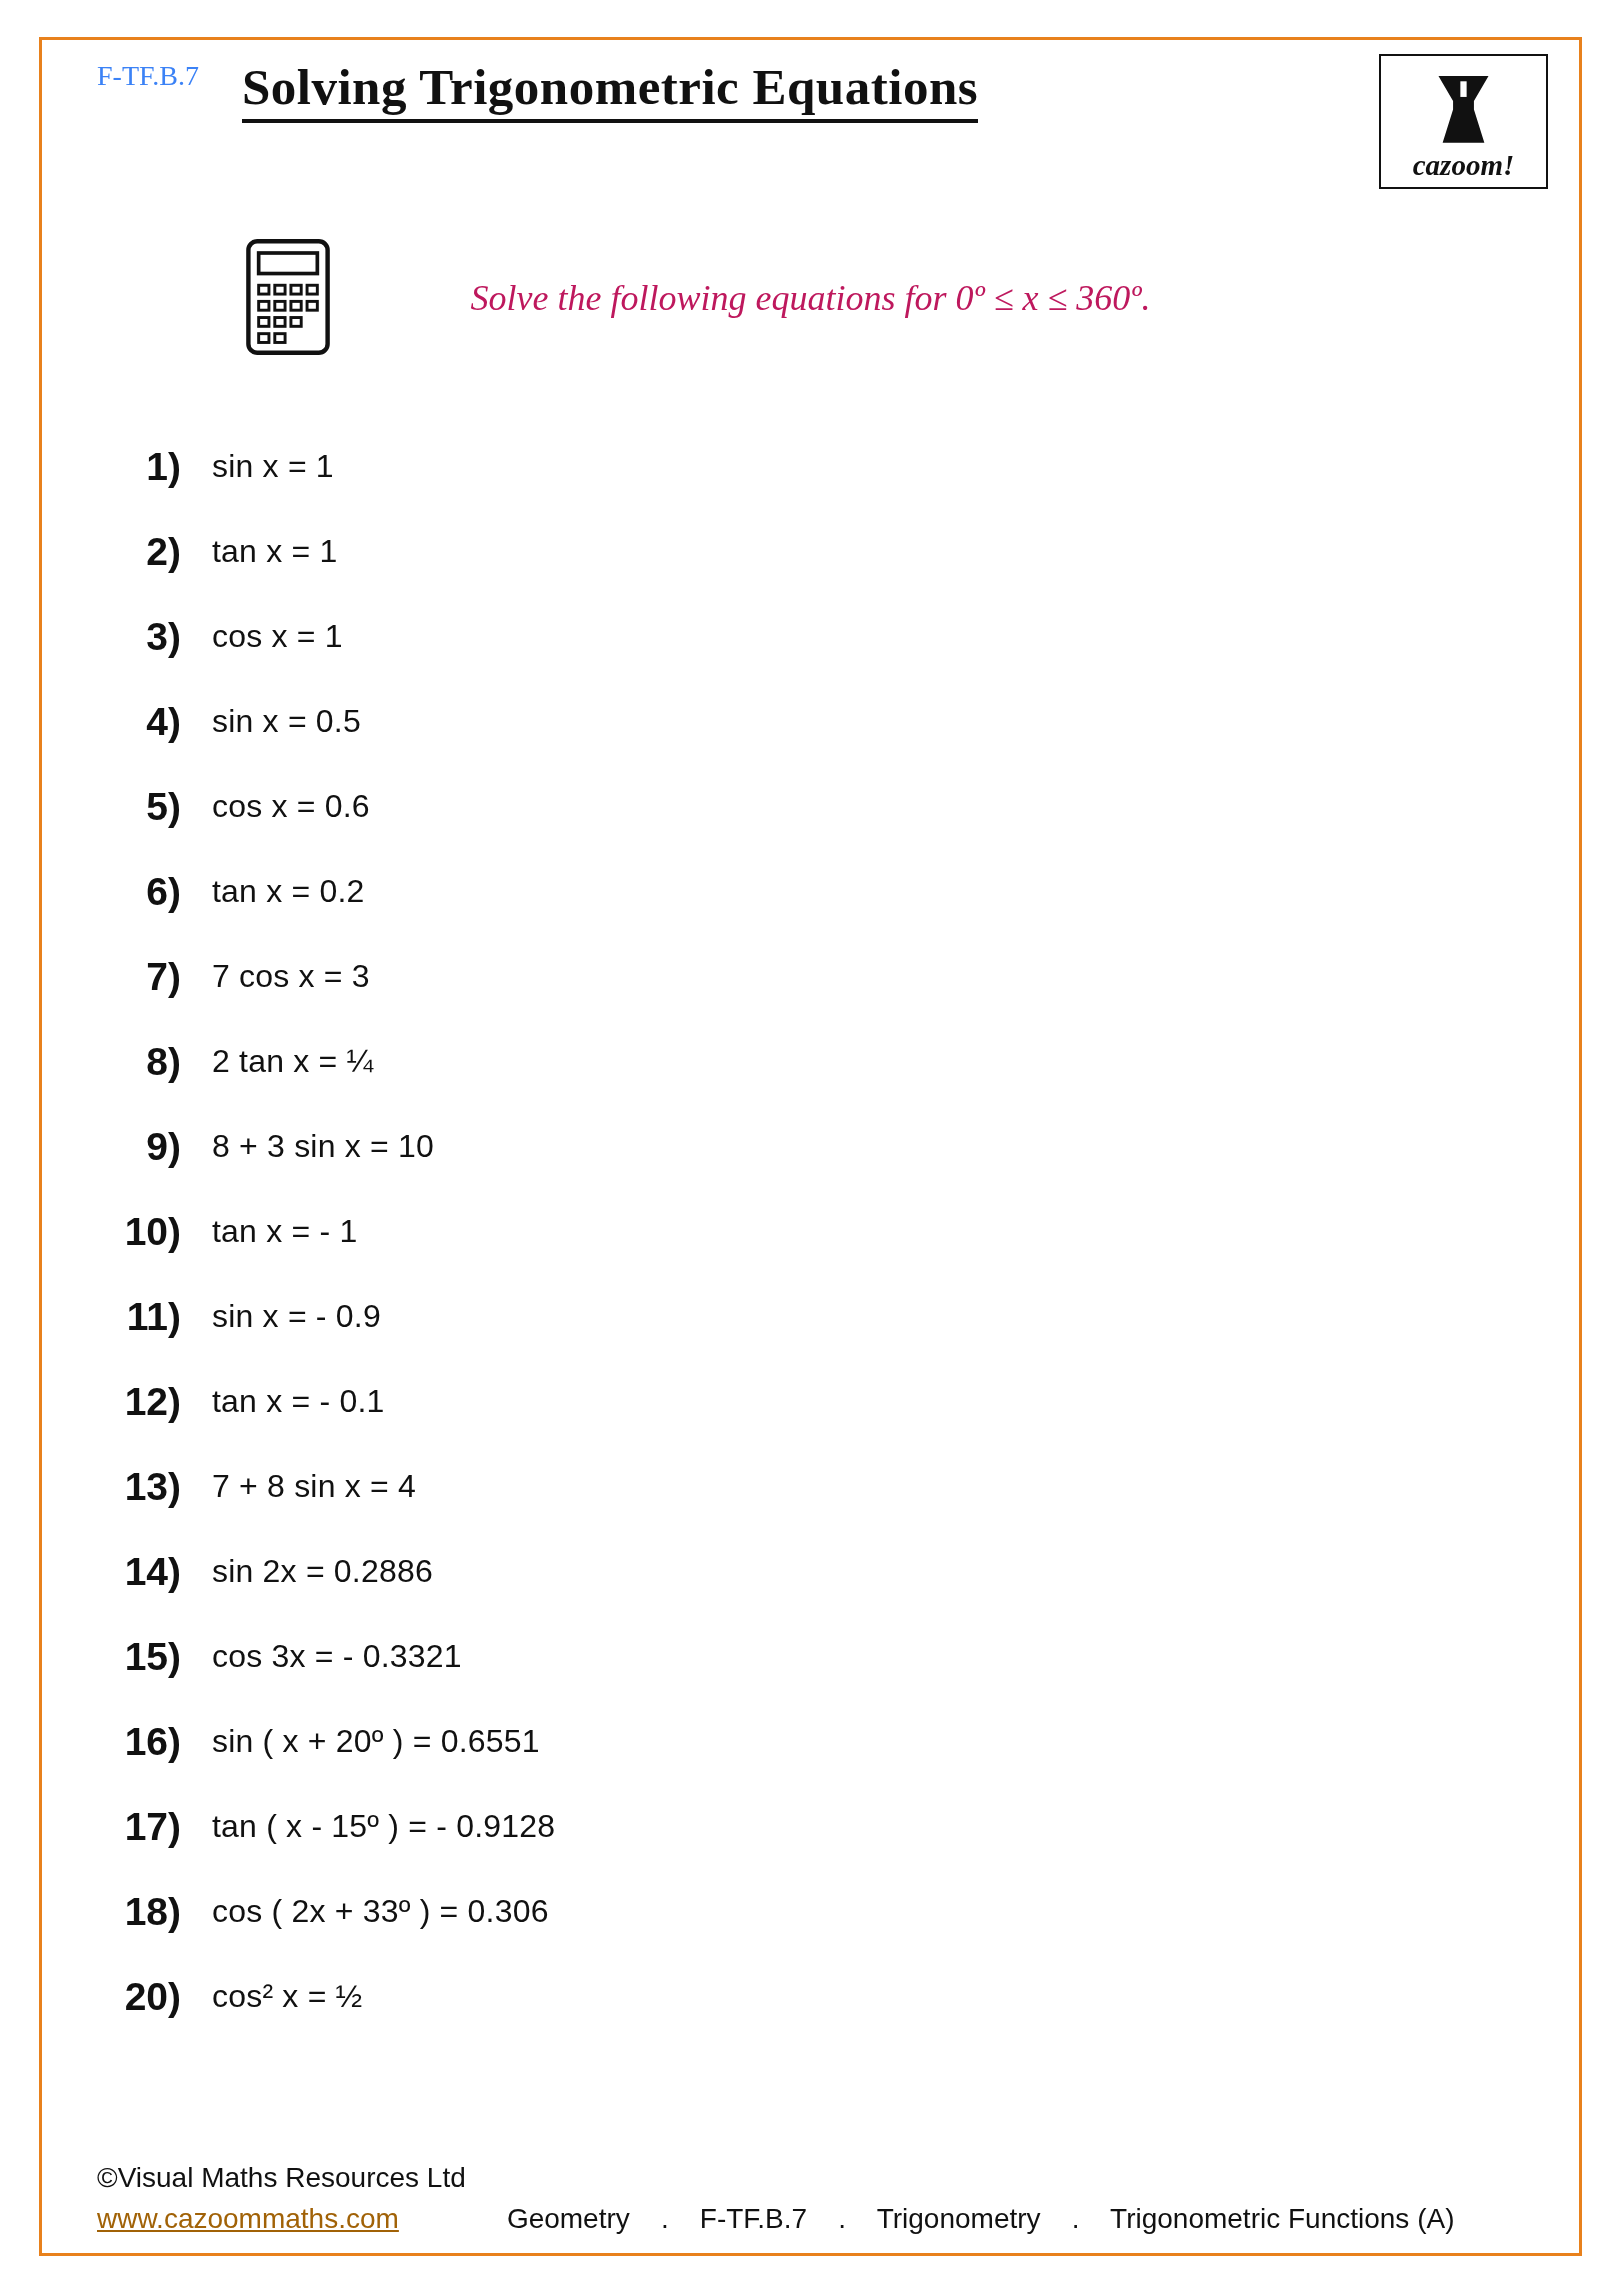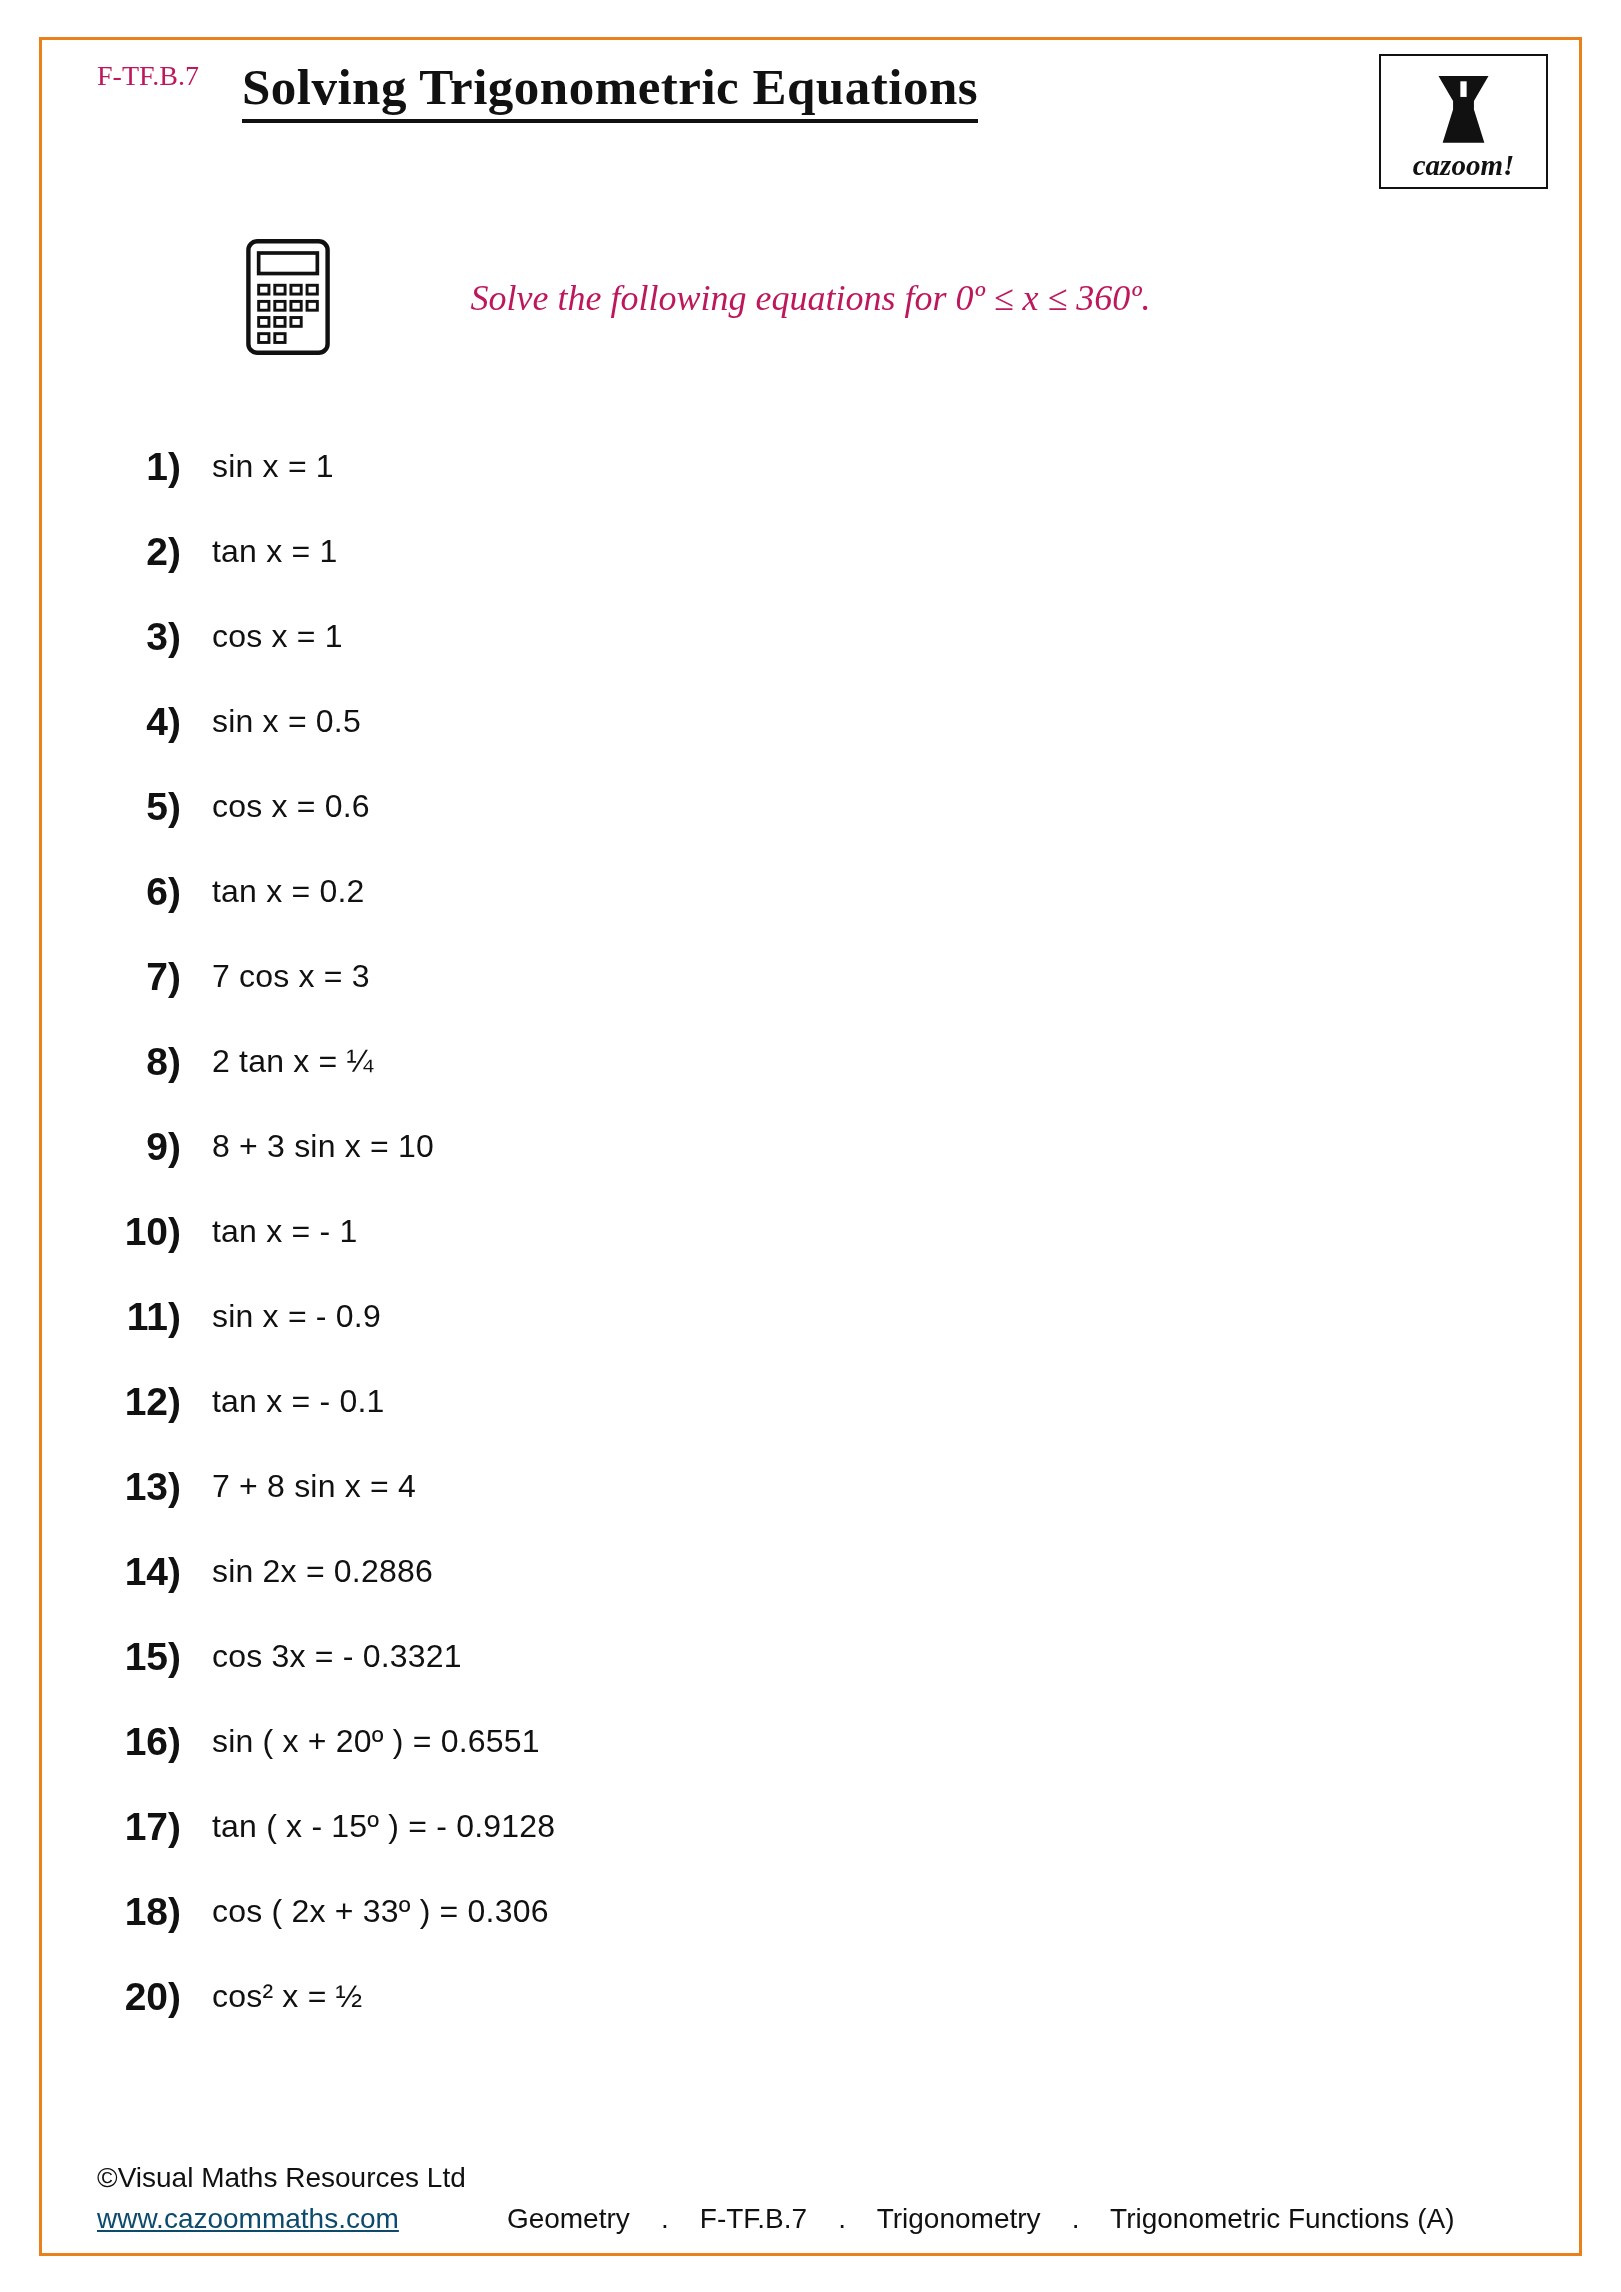--- a/index.html
+++ b/index.html
@@ -17,21 +17,21 @@
     position: absolute;
     left: 39px; top: 37px; right: 39px; bottom: 37px;
     border: 3.9px solid #e8811c;
     background: #ffffff;
   }
   .code {
     position: absolute;
     left: 55px; top: 19.6px;
     font-family: "Liberation Serif", serif;
     font-size: 28px;
-    color: #be185d;
+    color: #3b82f6;
   }
   .title-wrap {
     position: absolute;
     left: 127px; top: 17.6px;
     width: 882px;
     text-align: center;
   }
   .title {
     display: inline-block;
     font-family: "Liberation Serif", serif;
@@ -101,21 +101,21 @@
   }
   .footer {
     position: absolute;
     left: 55px; right: 55px; bottom: 13.7px;
     font-size: 28px;
     color: #111111;
   }
   .footer-copyright { line-height: 41px; }
   .footer-line2 { display: flex; align-items: baseline; line-height: 41px; }
   .website-link {
-    color: #0c4a6e;
+    color: #a16207;
     text-decoration: underline;
     cursor: pointer;
   }
   .breadcrumb {
     margin-left: 108px;
     white-space: pre;
   }
   svg { display: block; }
 </style>
 </head>

